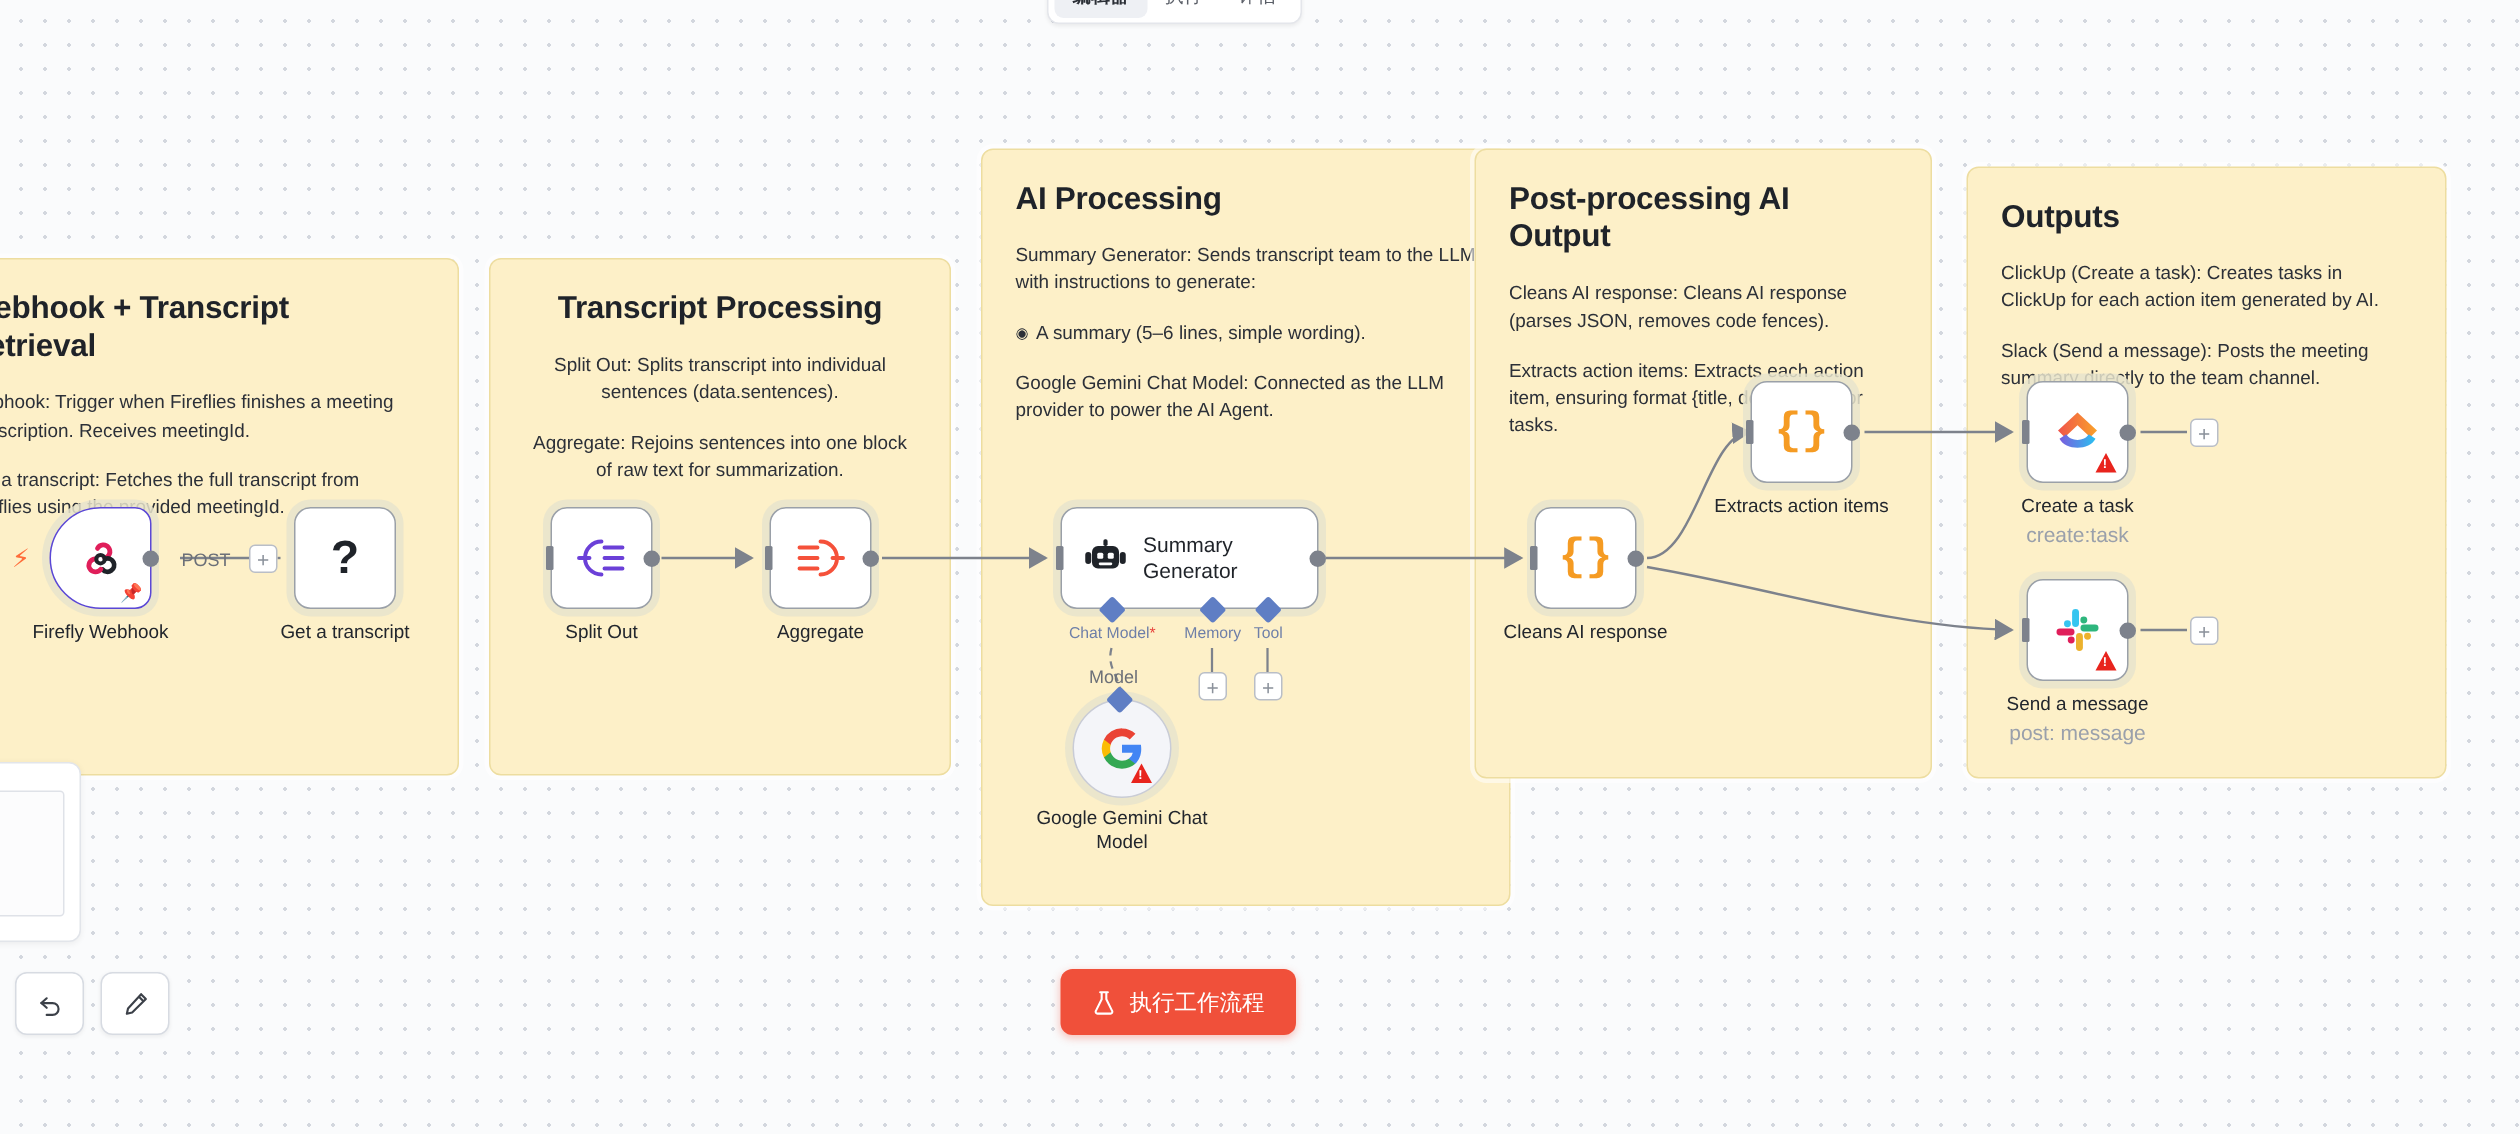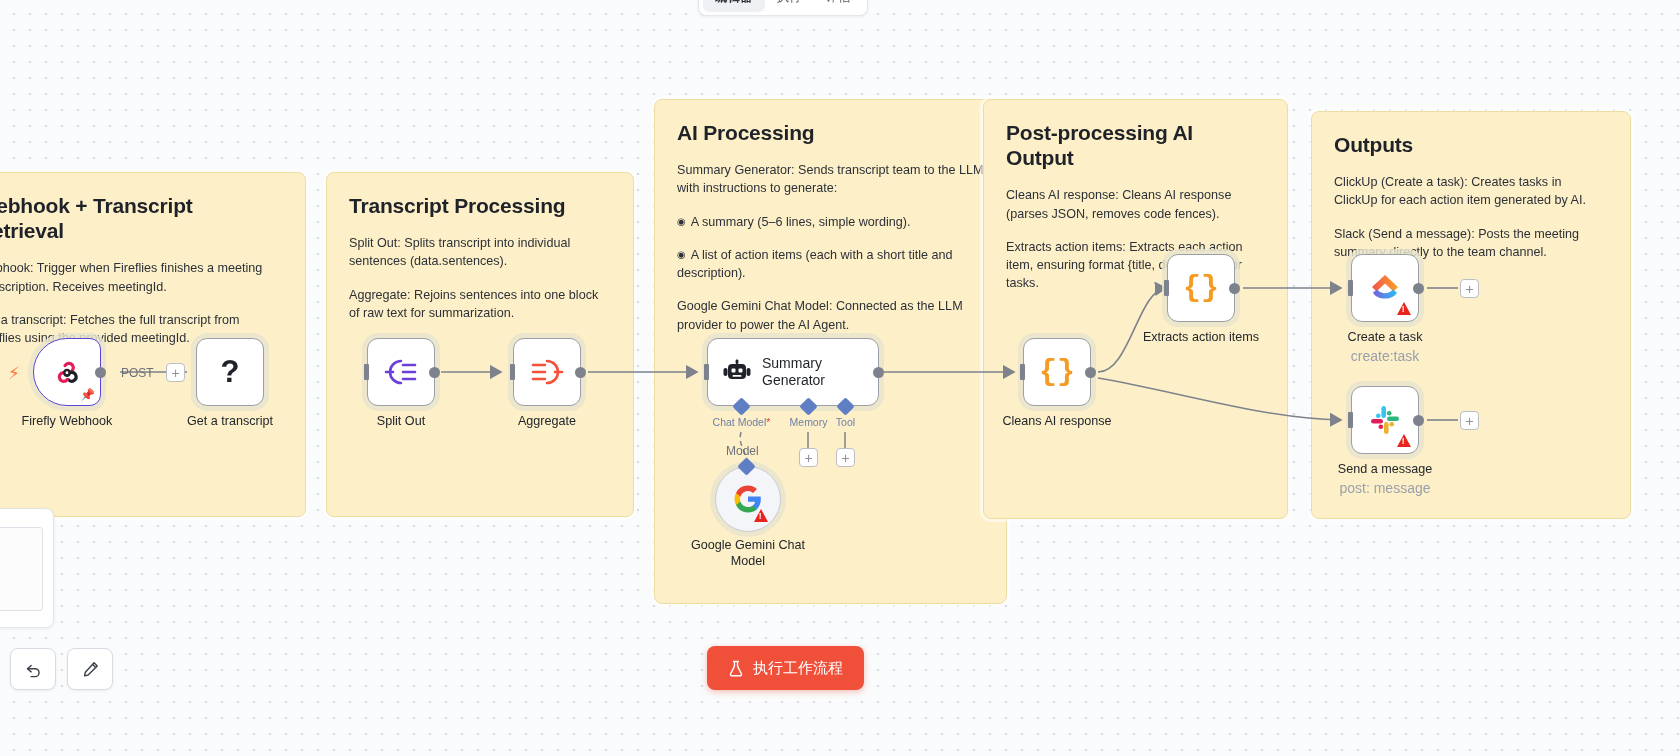--- a/index.html
+++ b/index.html
@@ -180,31 +180,30 @@
   <div class="ttab">执行</div>
   <div class="ttab">评估</div>
 </div>
 
 <div class="sticky" style="left:-46px;top:172px;width:352px;height:345px;">
   <h2>Webhook + Transcript Retrieval</h2>
   <p>Webhook: Trigger when Fireflies finishes a meeting transcription. Receives meetingId.</p>
   <p>Get a transcript: Fetches the full transcript from Fireflies using the provided meetingId.</p>
 </div>
 
-<div class="sticky" style="left:326px;top:172px;width:308px;height:345px;">
+<div class="sticky" style="left:326px;top:172px;width:308px;height:345px;text-align:center;">
   <h2>Transcript Processing</h2>
   <p>Split Out: Splits transcript into individual sentences (data.sentences).</p>
   <p>Aggregate: Rejoins sentences into one block of raw text for summarization.</p>
 </div>
 
 <div class="sticky" style="left:654px;top:99px;width:353px;height:505px;">
   <h2>AI Processing</h2>
   <p>Summary Generator: Sends transcript team to the LLM with instructions to generate:</p>
   <p class="bullet">A summary (5–6 lines, simple wording).</p>
-  <p class="bullet">A list of action items (each with a short title and description).</p>
   <p>Google Gemini Chat Model: Connected as the LLM provider to power the AI Agent.</p>
 </div>
 
 <div class="sticky" style="left:983px;top:99px;width:305px;height:420px;">
   <h2>Post-processing AI Output</h2>
   <p>Cleans AI response: Cleans AI response (parses JSON, removes code fences).</p>
   <p>Extracts action items: Extracts each action item, ensuring format {title, description} for tasks.</p>
 </div>
 
 <div class="sticky" style="left:1311px;top:111px;width:320px;height:408px;">

